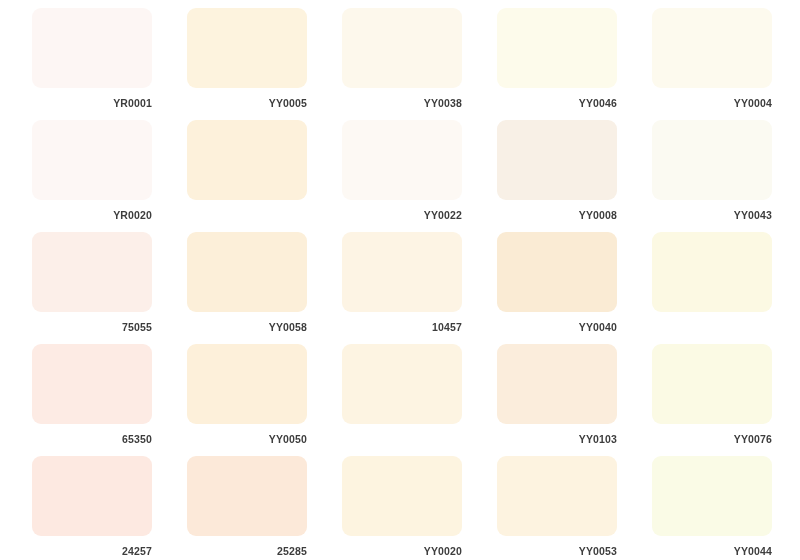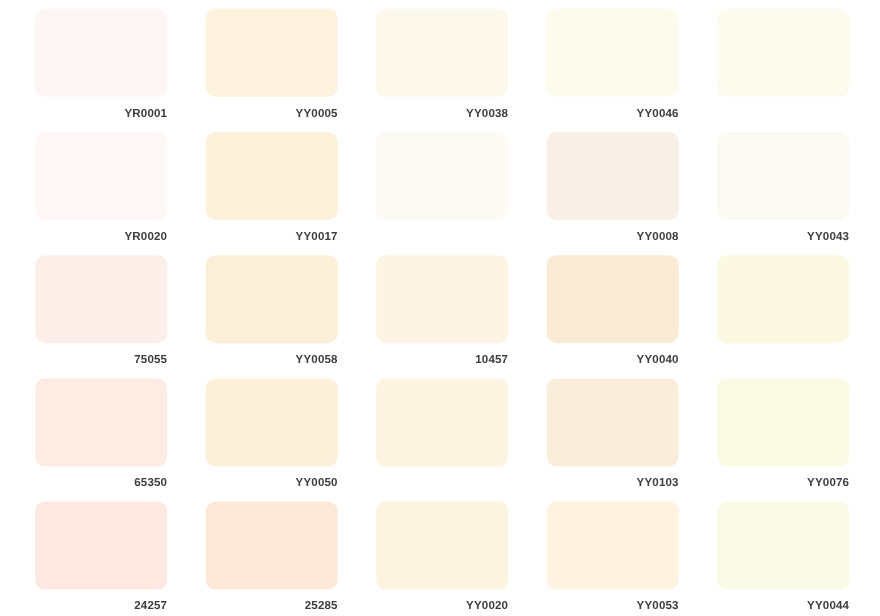--- a/index.html
+++ b/index.html
@@ -68,31 +68,32 @@
     <div class="swatch-cell">
       <div class="swatch-chip" style="background: rgb(253, 248, 236);"></div>
       <div class="swatch-label">YY0038</div>
     </div>
     <div class="swatch-cell">
       <div class="swatch-chip" style="background: rgb(253, 251, 235);"></div>
       <div class="swatch-label">YY0046</div>
     </div>
     <div class="swatch-cell">
       <div class="swatch-chip" style="background: rgb(253, 250, 238);"></div>
+      <div class="swatch-label">YY0004</div>
     </div>
     <div class="swatch-cell">
       <div class="swatch-chip" style="background: rgb(253, 247, 245);"></div>
       <div class="swatch-label">YR0020</div>
     </div>
     <div class="swatch-cell">
       <div class="swatch-chip" style="background: rgb(253, 241, 219);"></div>
-      <div class="swatch-label">YY0017</div>
     </div>
     <div class="swatch-cell">
       <div class="swatch-chip" style="background: rgb(253, 249, 244);"></div>
+      <div class="swatch-label">YY0022</div>
     </div>
     <div class="swatch-cell">
       <div class="swatch-chip" style="background: rgb(248, 240, 230);"></div>
       <div class="swatch-label">YY0008</div>
     </div>
     <div class="swatch-cell">
       <div class="swatch-chip" style="background: rgb(251, 250, 242);"></div>
       <div class="swatch-label">YY0043</div>
     </div>
     <div class="swatch-cell">

